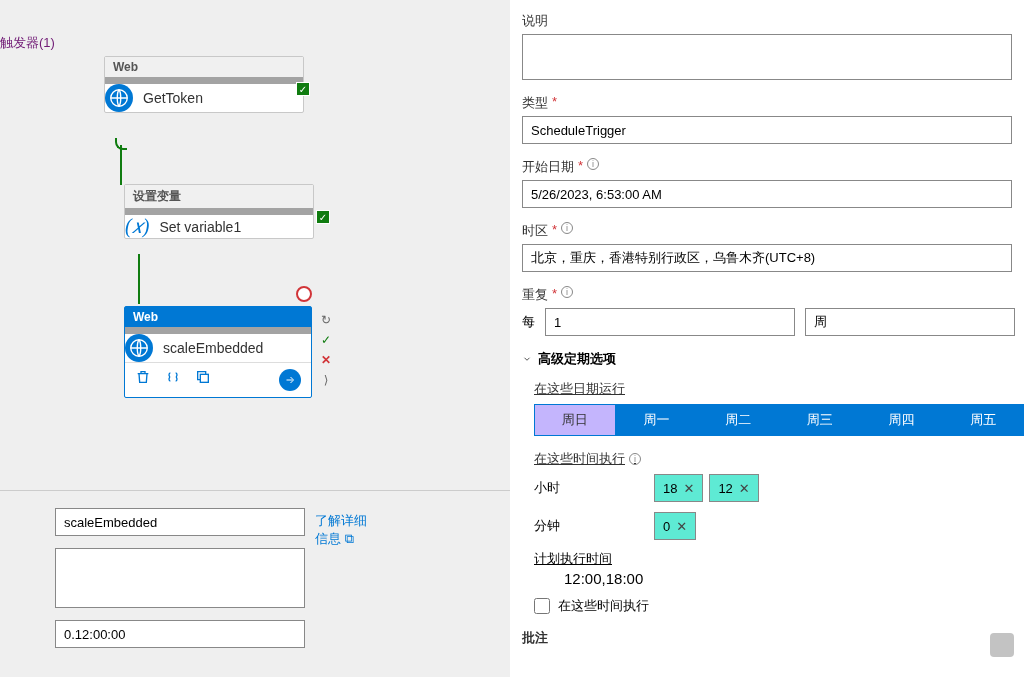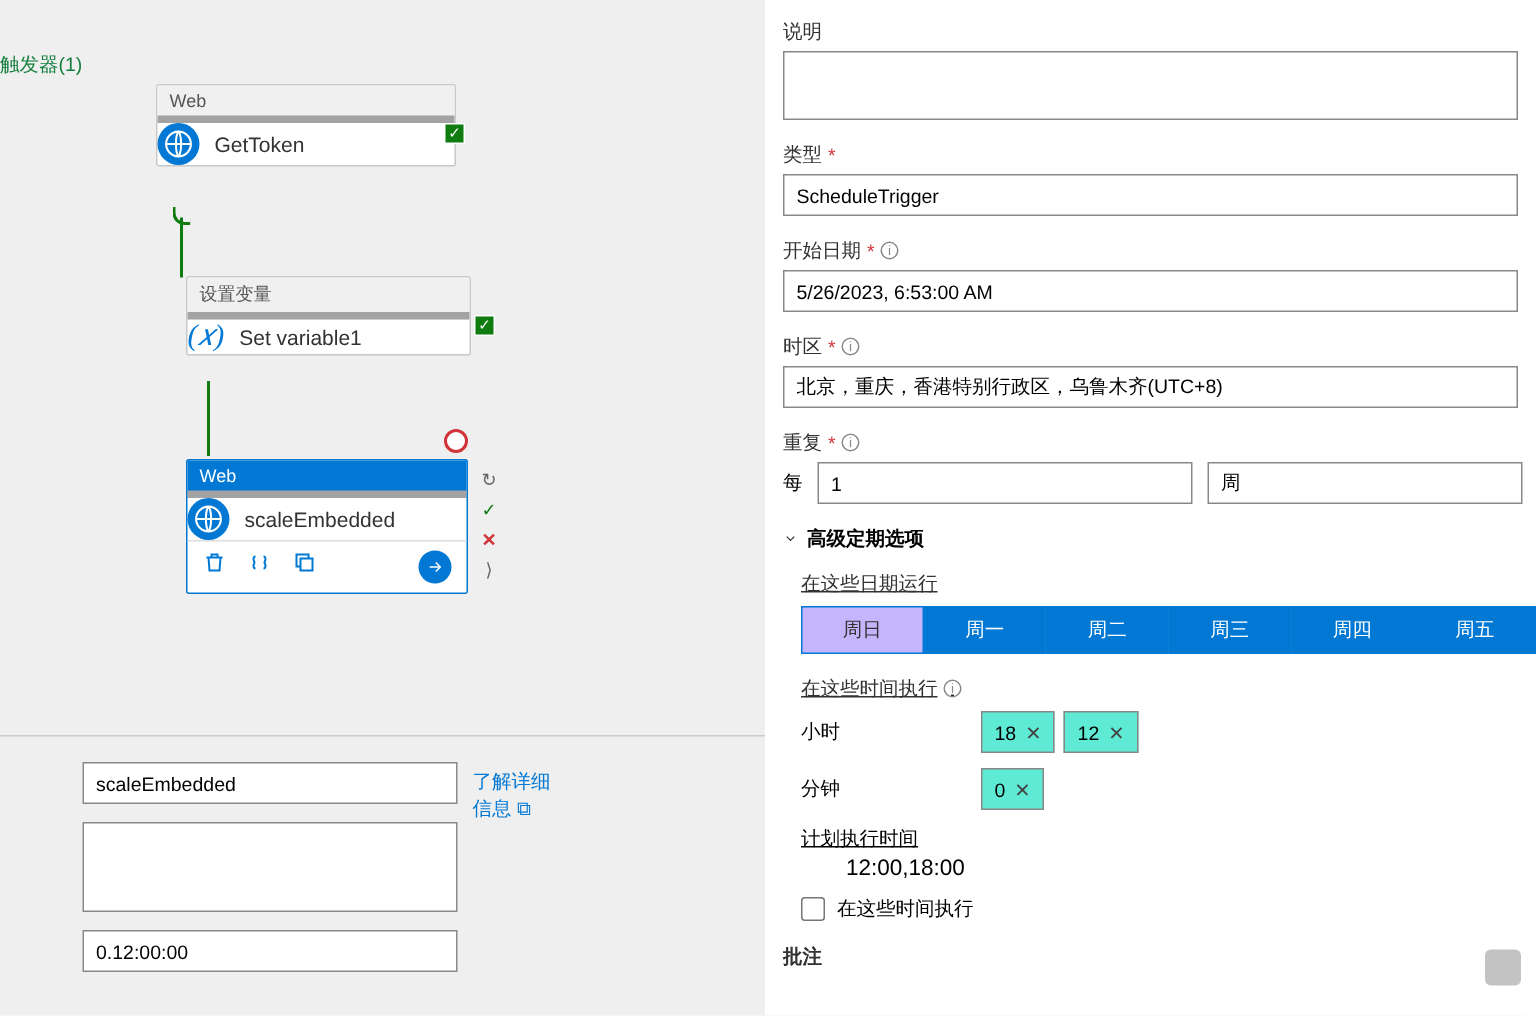--- a/index.html
+++ b/index.html
@@ -1,25 +1,25 @@
 <!DOCTYPE html>
 <html><head>
 <meta charset="utf-8">
 <style>
 * { box-sizing: border-box; margin: 0; padding: 0; font-family: "Segoe UI", "Microsoft YaHei", sans-serif; }
 body { background: #efefef; width: 1024px; height: 677px; overflow: hidden; position: relative; }
 
 .left-pane { position: absolute; left: 0; top: 0; width: 510px; height: 677px; background: #efefef; }
 .right-pane { position: absolute; left: 510px; top: 0; width: 514px; height: 677px; background: #fff; padding: 12px 0 0 12px; overflow: hidden; }
 
-.trigger-label { position: absolute; left: 0; top: 34px; font-size: 13px; color: #15803d; }
+.trigger-label { position: absolute; left: 0; top: 34px; font-size: 13px; color: #701a75; }
 
 
 .node { position: absolute; background: #fff; border: 1px solid #c8c8c8; border-radius: 2px; }
-.node-header { background: #f0f0f0; font-size: 12px; color: #555; padding: 3px 8px; border-bottom: 5px solid #a3a3a3; }
+.node-header { background: #f0f0f0; font-size: 12px; color: #555; padding: 3px 8px; border-bottom: 7px solid #a3a3a3; font-weight: bold; }
 .node-body { display: flex; align-items: center; gap: 10px; }
 .node-title { font-size: 14px; color: #323232; }
 .icon-circle { width: 28px; height: 28px; border-radius: 50%; display: flex; align-items: center; justify-content: center; }
 .web-icon { background: #0078d4; }
 .web-icon svg { width: 22px; height: 22px; }
 .var-icon { color: #0078d4; font-size: 20px; font-style: italic; font-family: serif; }
 
 .node-selected .node-header { background: #0078d4; color: #fff; }
 .node-selected { border: 1px solid #0078d4; }
 .node-toolbar { display: flex; justify-content: space-between; padding: 6px 10px; border-top: 1px solid #ddd; }
@@ -37,21 +37,21 @@
 
 .divider-h { position: absolute; left: 0; width: 510px; height: 1px; background: #ccc; }
 
 
 .bottom-section { position: absolute; left: 55px; top: 508px; width: 320px; }
 .input-line { width: 250px; height: 28px; border: 1px solid #888; background: #fff; padding: 4px 8px; font-size: 13px; margin-bottom: 12px; }
 .textarea-line { width: 250px; height: 60px; border: 1px solid #888; background: #fff; margin-bottom: 12px; }
 .link-blue { color: #0078d4; font-size: 13px; position: absolute; }
 
 
-.form-label { font-size: 13px; color: #323232; margin-bottom: 4px; display: flex; align-items: center; gap: 4px; }
+.form-label { font-size: 13px; color: #323232; margin-bottom: 4px; display: flex; gap: 4px; }
 .req { color: #d13438; }
 .info-ic { width: 12px; height: 12px; border: 1px solid #888; border-radius: 50%; font-size: 9px; color: #888; display: inline-flex; align-items: center; justify-content: center; }
 .form-input { width: 490px; height: 28px; border: 1px solid #888; padding: 4px 8px; font-size: 13px; background: #fff; margin-bottom: 14px; }
 .form-textarea { width: 490px; height: 46px; border: 1px solid #888; background: #fff; margin-bottom: 14px; }
 
 .repeat-row { display: flex; align-items: center; gap: 10px; margin-bottom: 14px; }
 .repeat-row .num-input { width: 250px; height: 28px; border: 1px solid #888; padding: 4px 8px; font-size: 13px; }
 .repeat-row .unit-input { width: 210px; height: 28px; border: 1px solid #888; padding: 4px 8px; font-size: 13px; }
 
 .expand-header { display: flex; align-items: center; gap: 6px; font-size: 13px; font-weight: 600; margin-bottom: 12px; cursor: pointer; }

